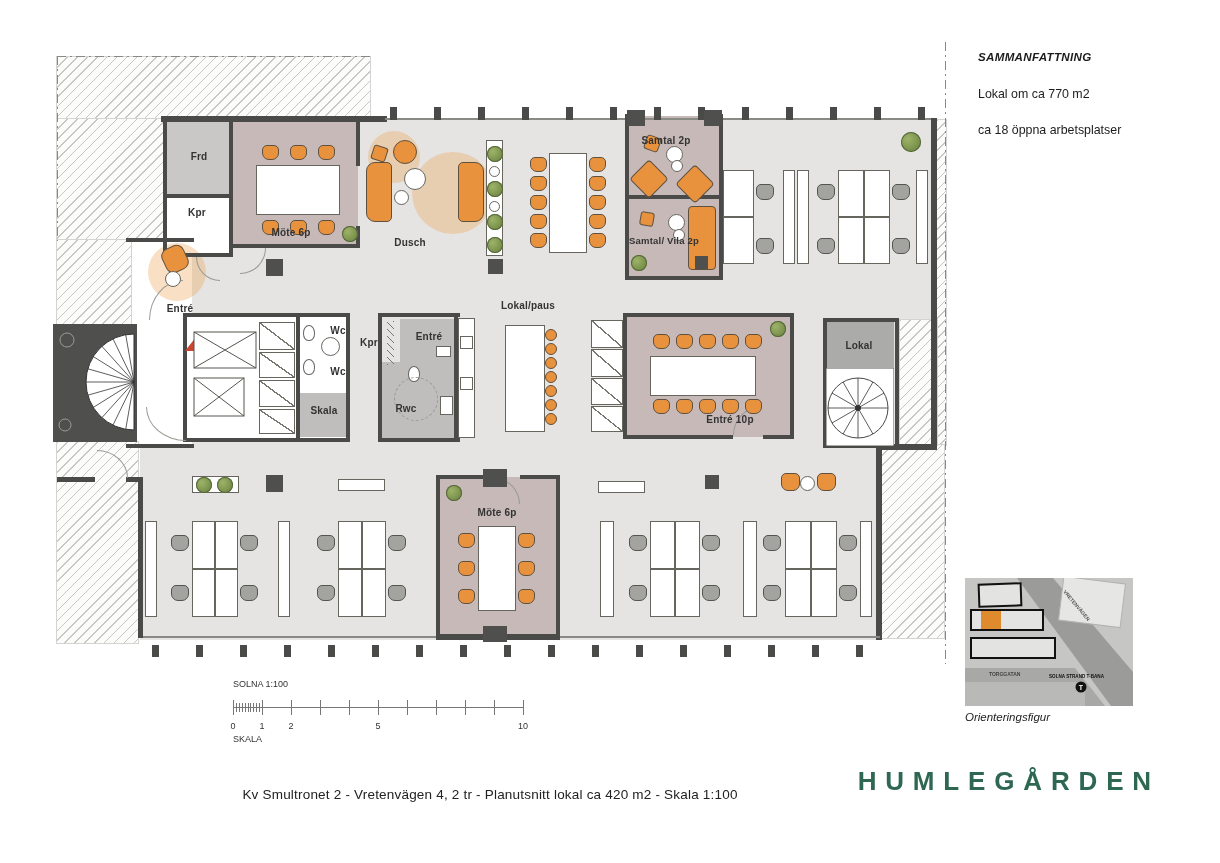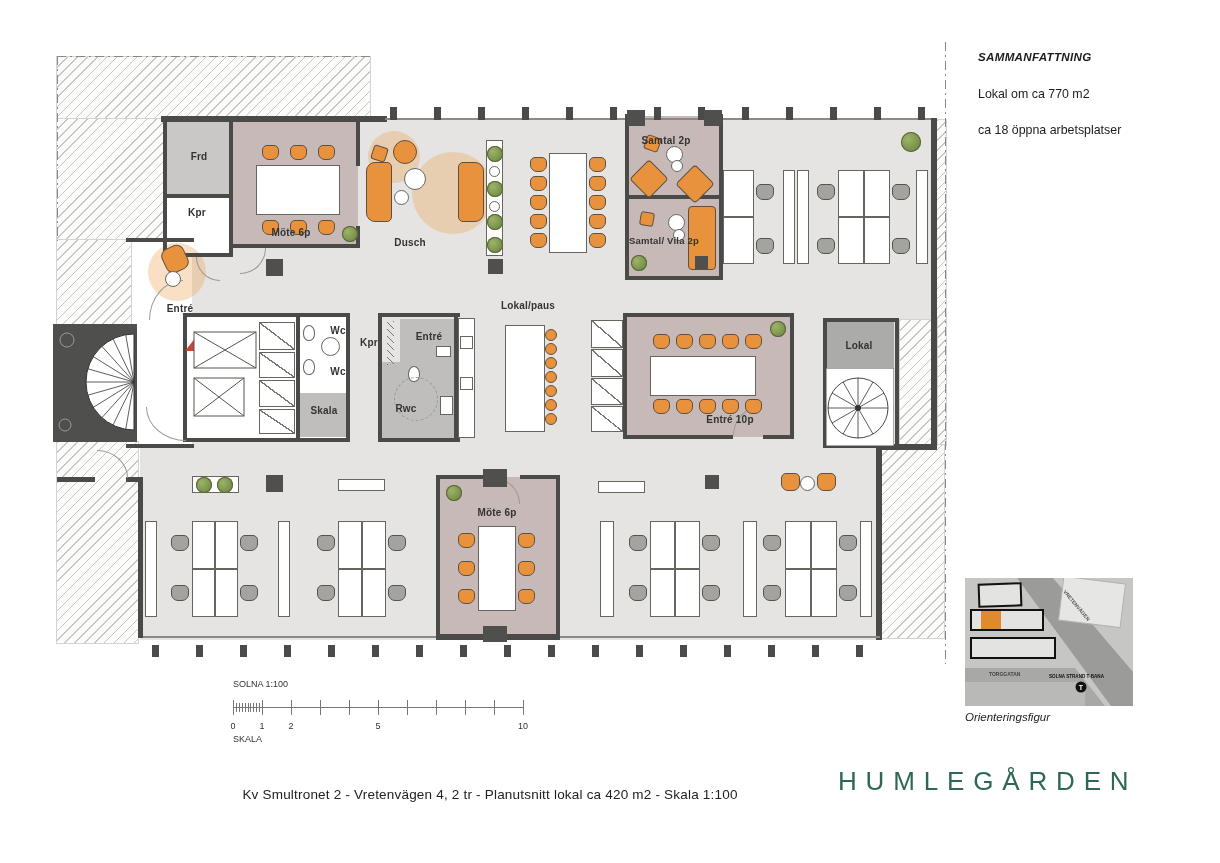--- a/index.html
+++ b/index.html
@@ -58,22 +58,22 @@
   .ruler{position:absolute;left:233px;top:699px;width:290px;height:20px}
   .ruler .base{position:absolute;left:0;top:8px;width:290px;height:1px;background:#777}
   .tick{position:absolute;width:1px;background:#777}
   .tmaj{top:1px;height:15px}
   .tmin{top:4px;height:9px}
   .rlab{position:absolute;top:22px;transform:translateX(-50%);font-size:9px;color:#333}
   .meter{position:absolute;left:233px;top:734px;font-size:9px;color:#333}
 
   .footer{position:absolute;left:180px;top:787px;width:620px;text-align:center;
           font-size:13.5px;color:#222;letter-spacing:.2px}
-  .logo{position:absolute;left:838px;top:766px;width:322px;text-align:left;
-        font-size:26px;font-weight:normal;letter-spacing:.34em;color:#2e6853;white-space:nowrap}
+  .logo{position:absolute;left:838px;top:766px;width:322px;text-align:right;
+        font-size:26px;font-weight:bold;letter-spacing:.34em;color:#2e6853;white-space:nowrap}
   .omap{position:absolute;left:965px;top:578px;width:168px;height:128px}
   .ocap{position:absolute;left:965px;top:711px;font-size:11.5px;font-style:italic;color:#222}
   .arrow-red{position:absolute;width:0;height:0;border-left:11px solid transparent;
              border-right:11px solid transparent;border-bottom:14px solid #c94634}
 </style>
 </head>
 <body>
 
 <div class="abs" style="left:0;top:0;width:960px;height:680px">
 

